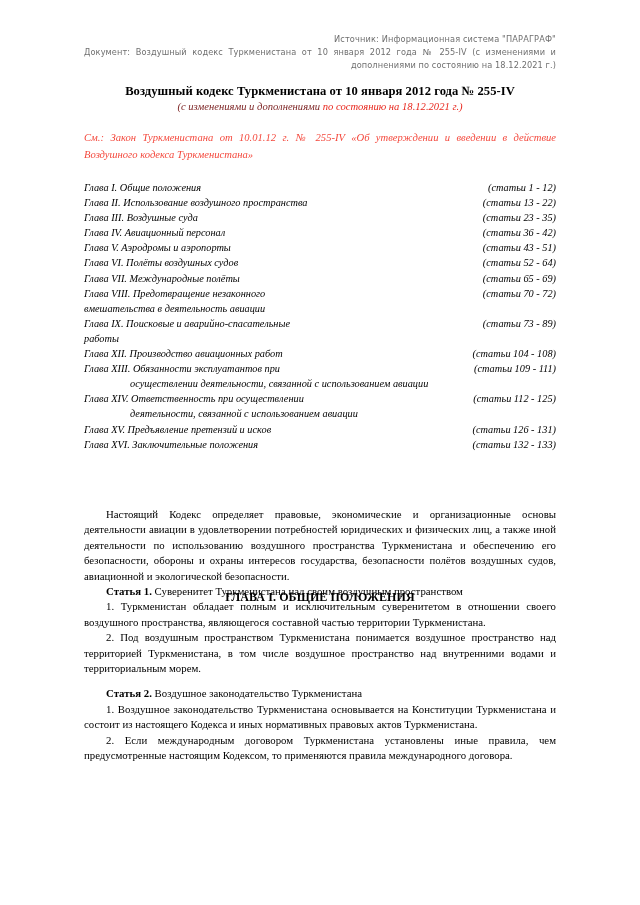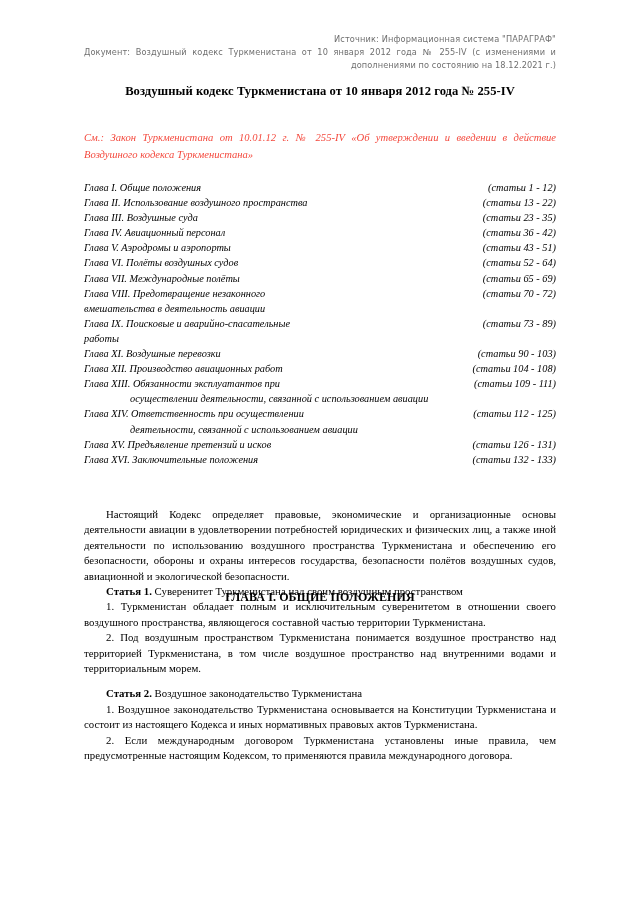--- a/index.html
+++ b/index.html
@@ -180,20 +180,21 @@
 
 <div class="page">
 
   <div class="doc-header">
     <span class="src">Источник: Информационная система "ПАРАГРАФ"</span>
     <span class="docline">Документ: Воздушный кодекс Туркменистана от 10 января 2012 года № 255-IV (с изменениями и дополнениями по состоянию на 18.12.2021 г.)</span>
   </div>
 
   <div class="title-wrap">
     <div class="doc-title">Воздушный кодекс Туркменистана от 10 января 2012 года № 255-IV</div>
+    <div class="doc-subtitle"><span>(с изменениями и дополнениями </span><span class="bright">по состоянию на 18.12.2021 г.)</span></div>
   </div>
 
   <div class="see-also"><span class="lead">См.: </span><span>Закон Туркменистана от 10.01.12 г. № 255-IV «Об утверждении и введении в действие Воздушного кодекса Туркменистана»</span></div>
 
   <div class="toc">
       <div class="toc-row">
         <div class="toc-name">Глава I. Общие положения</div>
         <div class="toc-articles">(статьи 1 - 12)</div>
       </div>
       <div class="toc-row">
@@ -223,24 +224,20 @@
       <div class="toc-row">
         <div class="toc-name">Глава VIII. Предотвращение незаконного</div>
         <div class="toc-articles">(статьи 70 - 72)</div>
       </div>
       <div class="toc-cont">вмешательства в деятельность авиации</div>
       <div class="toc-row">
         <div class="toc-name">Глава IX. Поисковые и аварийно-спасательные</div>
         <div class="toc-articles">(статьи 73 - 89)</div>
       </div>
       <div class="toc-cont">работы</div>
-      <div class="toc-row">
-        <div class="toc-name">Глава XI. Воздушные перевозки</div>
-        <div class="toc-articles">(статьи 90 - 103)</div>
-      </div>
       <div class="toc-row">
         <div class="toc-name">Глава XII. Производство авиационных работ</div>
         <div class="toc-articles">(статьи 104 - 108)</div>
       </div>
       <div class="toc-row">
         <div class="toc-name justified">Глава XIII. Обязанности эксплуатантов при</div>
         <div class="toc-articles">(статьи 109 - 111)</div>
       </div>
       <div class="toc-cont indent">осуществлении деятельности, связанной с использованием авиации</div>
       <div class="toc-row">

